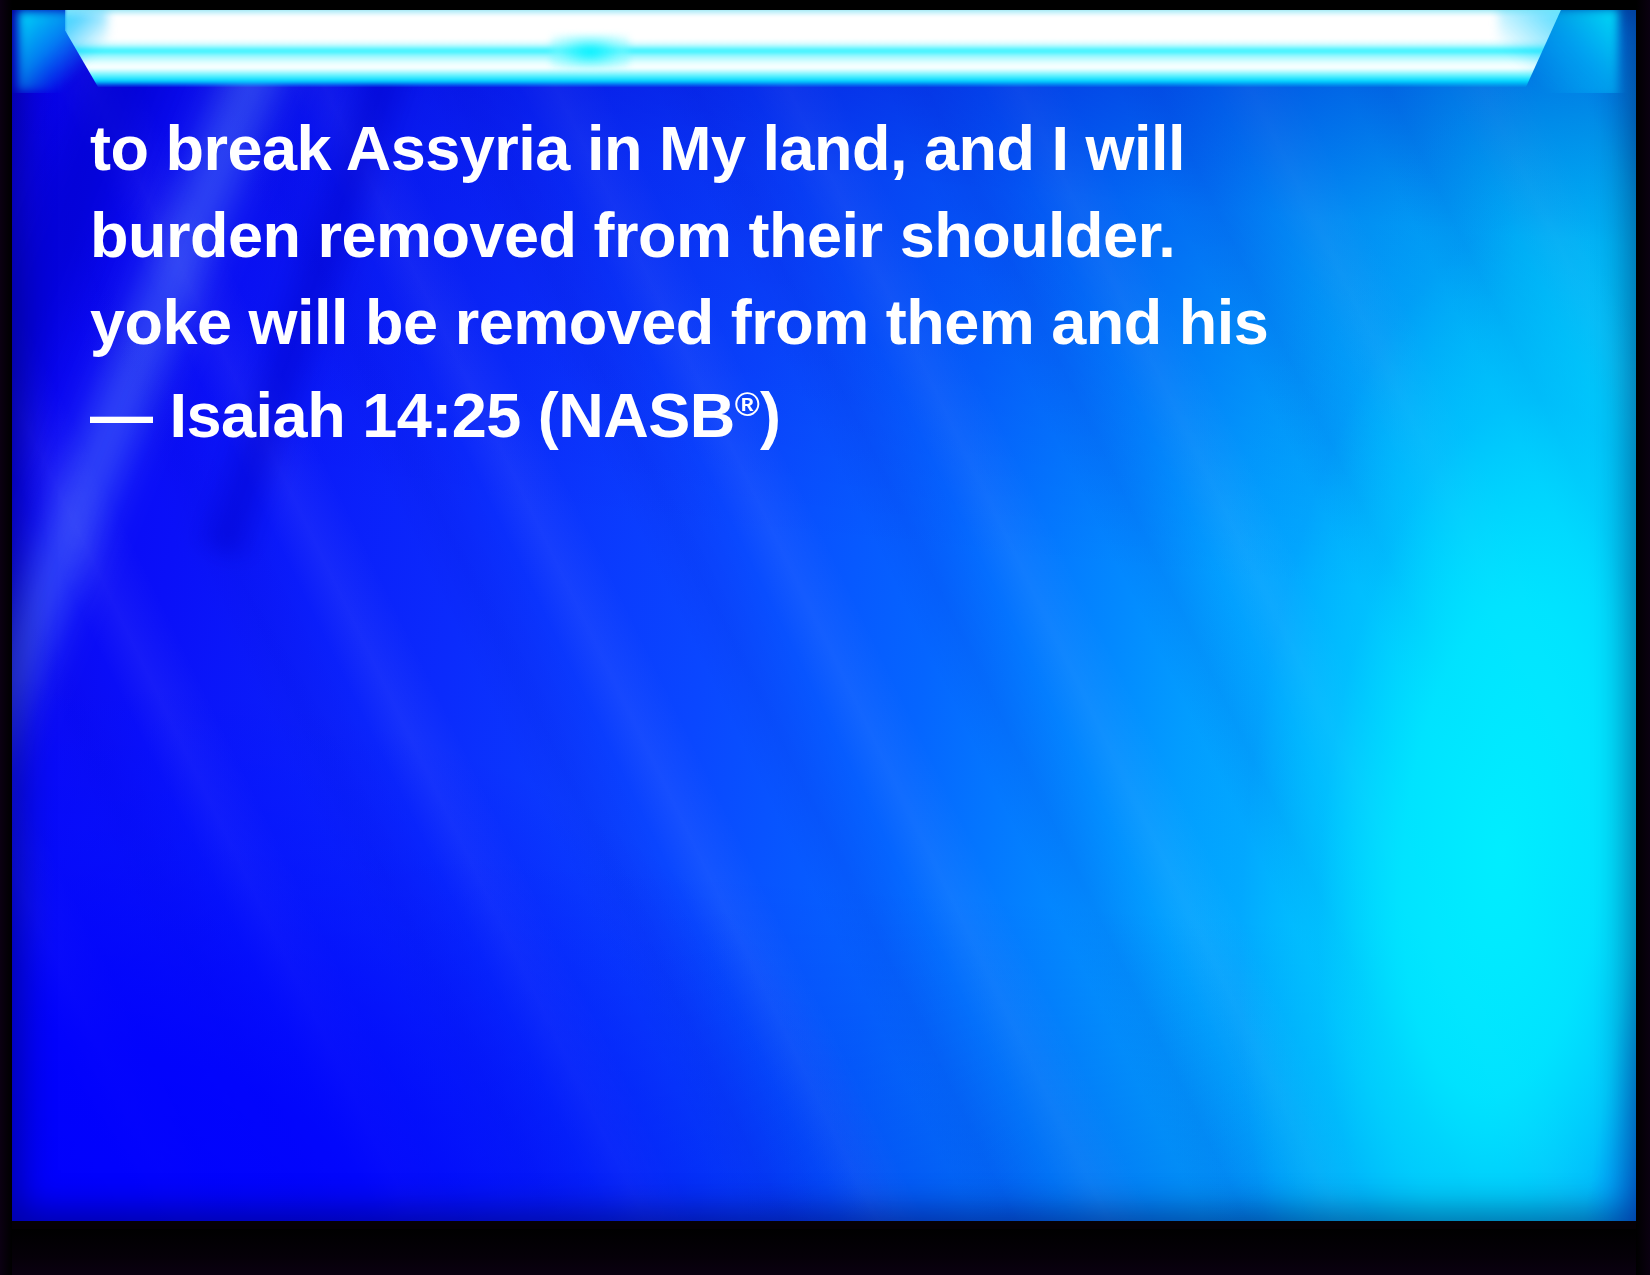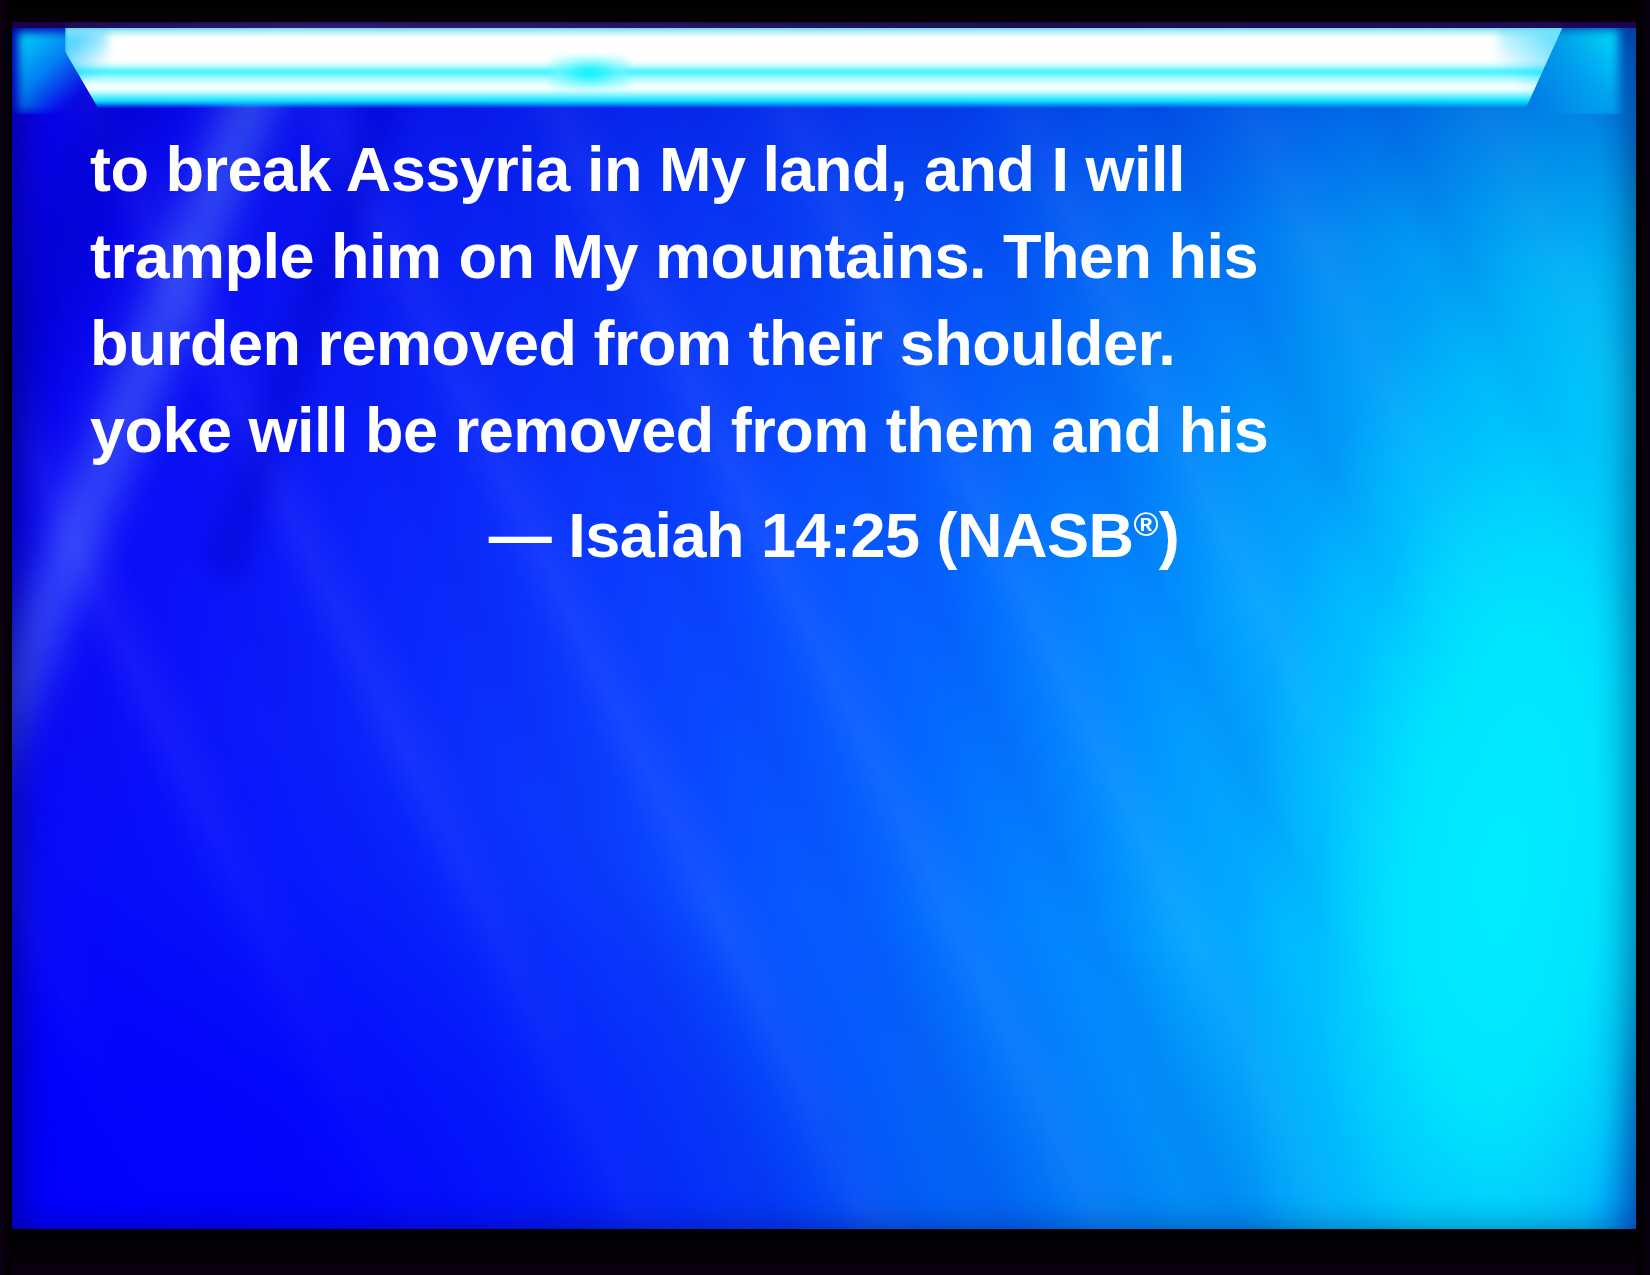--- a/index.html
+++ b/index.html
@@ -30,21 +30,21 @@
                   background: linear-gradient(to bottom, #000000 0%, #050008 60%, #0a0010 100%); }
   .frame-left   { left: 0; top: 0;    width: 12px;   height: 1275px;
                   background: linear-gradient(to right, #0b0012 0%, #000000 100%); }
   .frame-right  { right: 0; top: 0;   width: 14px;   height: 1275px;
                   background: linear-gradient(to left, #0a0010 0%, #000000 100%); }
 
   
   .canvas {
     position: absolute;
     left: 10px;
-    top: 22px;
+    top: 1px;
     width: 1628px;
     height: 1220px;
     overflow: hidden;
     background: #4c1d95;
   }
 
   
   .bg-base {
     position: absolute;
     inset: 0;
@@ -271,23 +271,23 @@
     font-size: 63px;
     line-height: 87px;
     letter-spacing: -0.5px;
     white-space: nowrap;
     font-stretch: condensed;
   }
   .attribution {
     color: #ffffff;
     font-weight: bold;
     font-size: 63px;
-    line-height: 90px;
+    line-height: 67px;
     letter-spacing: -0.5px;
-    text-align: center;
+    text-align: left;
     padding-right: 12px;
     margin-top: 5px;
     white-space: nowrap;
   }
   .attribution .reg {
     font-size: 0.54em;
     vertical-align: 0.62em;
     letter-spacing: 0;
   }
 </style>
@@ -310,21 +310,20 @@
     <div class="banner">
       <div class="banner-core"></div>
       <div class="banner-left-bevel"></div>
       <div class="banner-right-bevel"></div>
       <div class="banner-blob"></div>
       <div class="banner-darkline"></div>
     </div>
 
     <div class="verse">
       <div class="verse-line">to break Assyria in My land, and I will</div>
-      <div class="verse-line">trample him on My mountains. Then his</div>
       <div class="verse-line">burden removed from their shoulder.</div>
       <div class="verse-line">yoke will be removed from them and his</div>
 
       <div class="attribution"><span>—</span><span>&nbsp;</span><span>Isaiah</span><span>&nbsp;</span><span>14:25</span><span>&nbsp;</span><span>(</span><span>NASB</span><span class="reg">®</span><span>)</span></div>
     </div>
   </div>
 
   <div class="frame-edge frame-top"></div>
   <div class="frame-edge frame-bottom"></div>
   <div class="frame-edge frame-left"></div>

